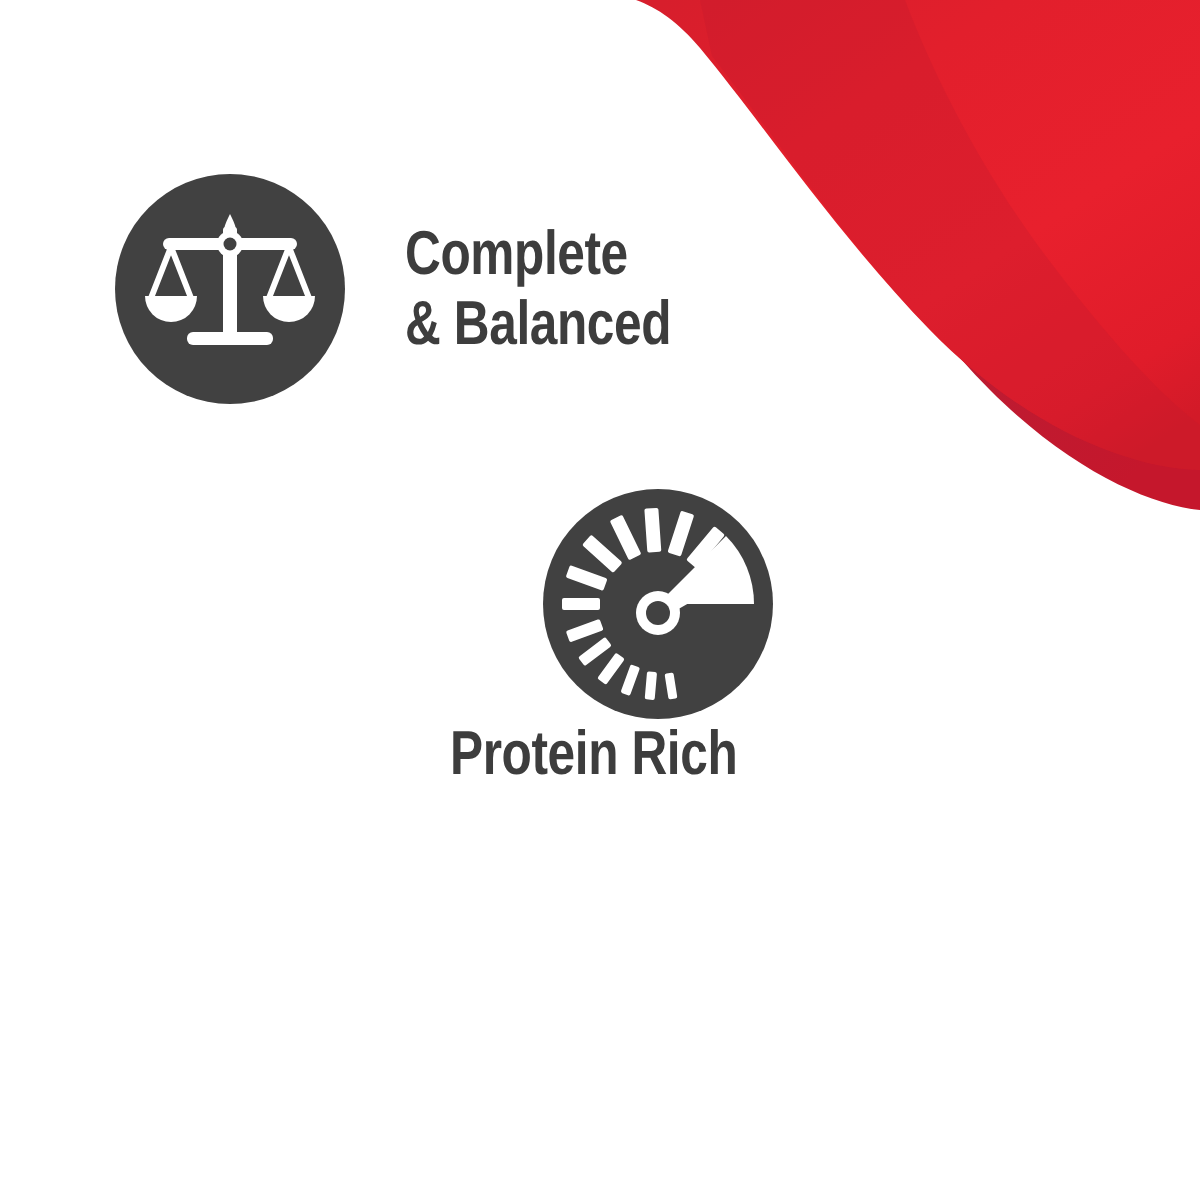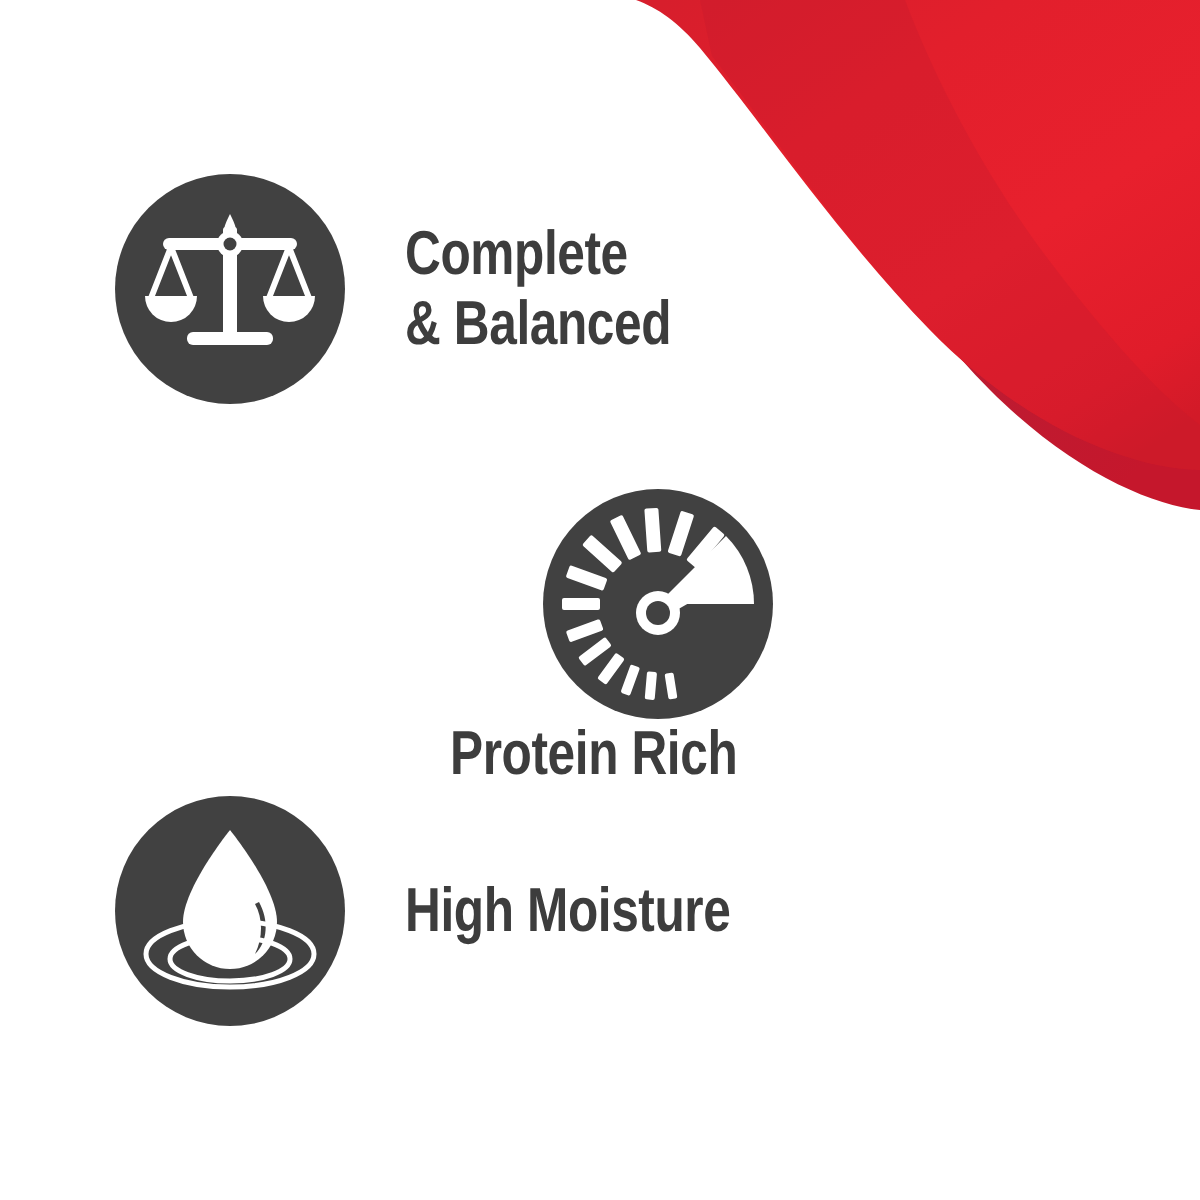--- a/index.html
+++ b/index.html
@@ -224,33 +224,14 @@
         <g>
           <path d="M102 116 L176 74 L182 84 L112 124 Z" fill="#FFFFFF"></path>
           <circle cx="109" cy="118" r="22" fill="#FFFFFF"></circle>
           <circle cx="109" cy="118" r="12" fill="#414141"></circle>
         </g>
       </svg>
     </div>
     <div class="feature-label" id="label-1">Protein Rich</div>
   </div>
 
-  <div class="feature-row" id="row-2">
-    <div class="icon-badge">
-      <svg width="186" height="170" viewBox="0 0 186 170">
-
-        <path d="M93 4
-                 C93 4, 140 62, 140 96
-                 A47 47 0 0 1 46 96
-                 C46 62, 93 4, 93 4 Z" fill="#FFFFFF"></path>
-
-        <path d="M122 76 C132 94, 131 116, 118 128 C126 112, 126 92, 118 78 Z" fill="#414141"></path>
-
-        <g fill="none" stroke="#FFFFFF" stroke-width="5">
-          <ellipse cx="93" cy="133" rx="60" ry="22"></ellipse>
-          <ellipse cx="93" cy="128" rx="84" ry="33"></ellipse>
-        </g>
-      </svg>
-    </div>
-    <div class="feature-label" id="label-2">High Moisture</div>
-  </div>
 
 </div>
 
 </body></html>

